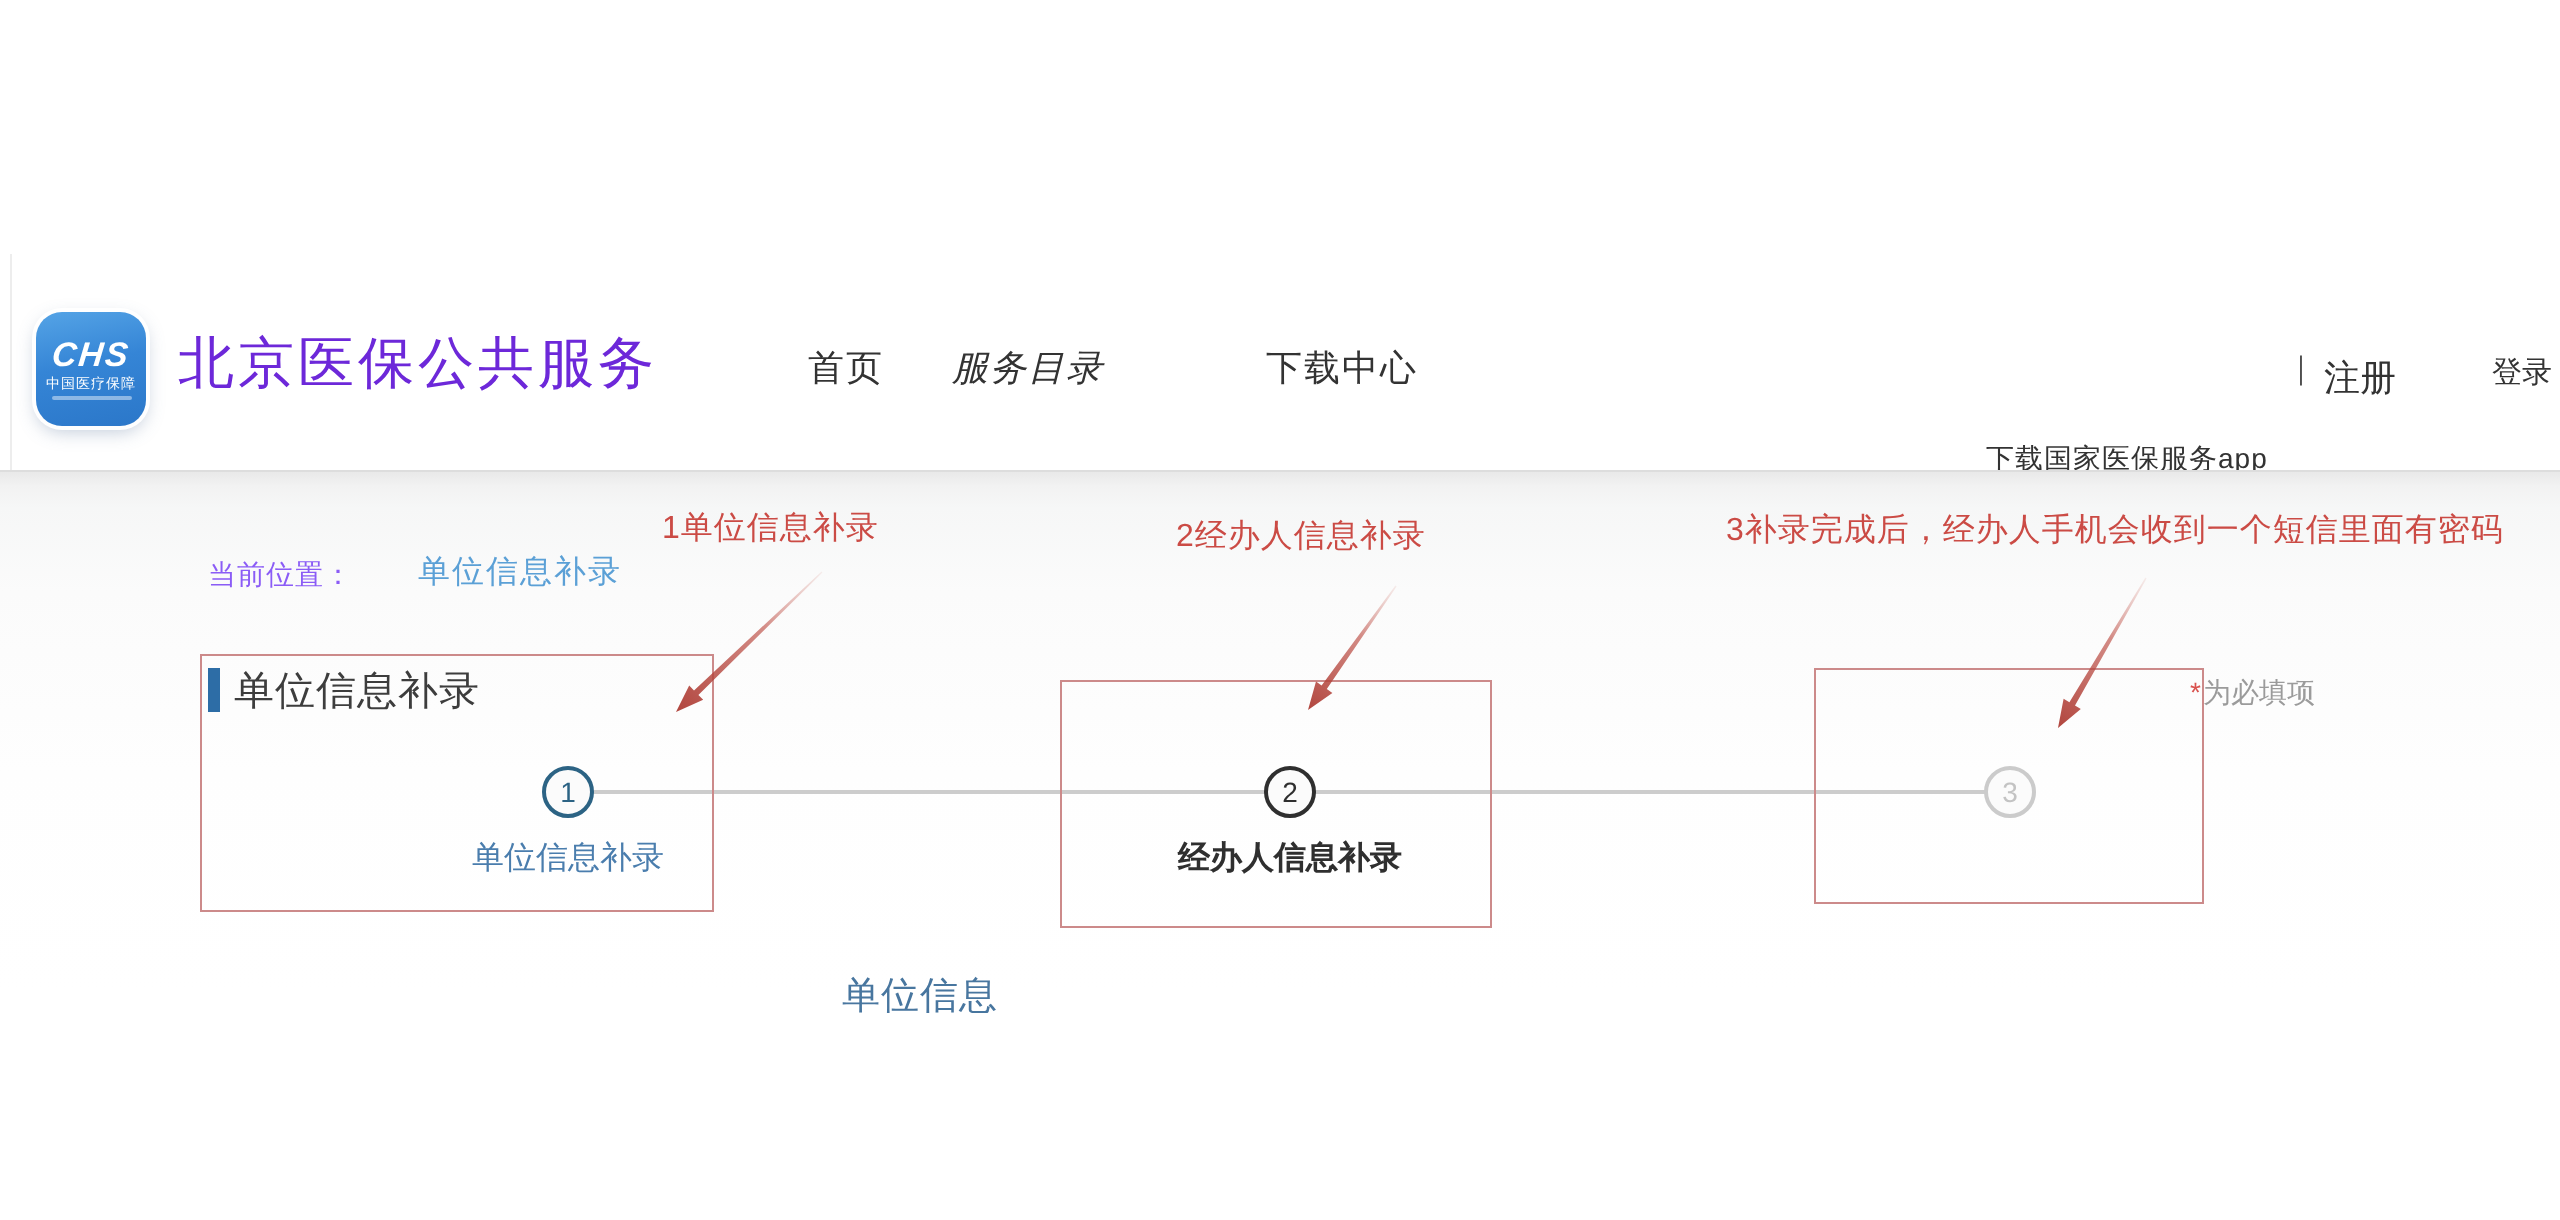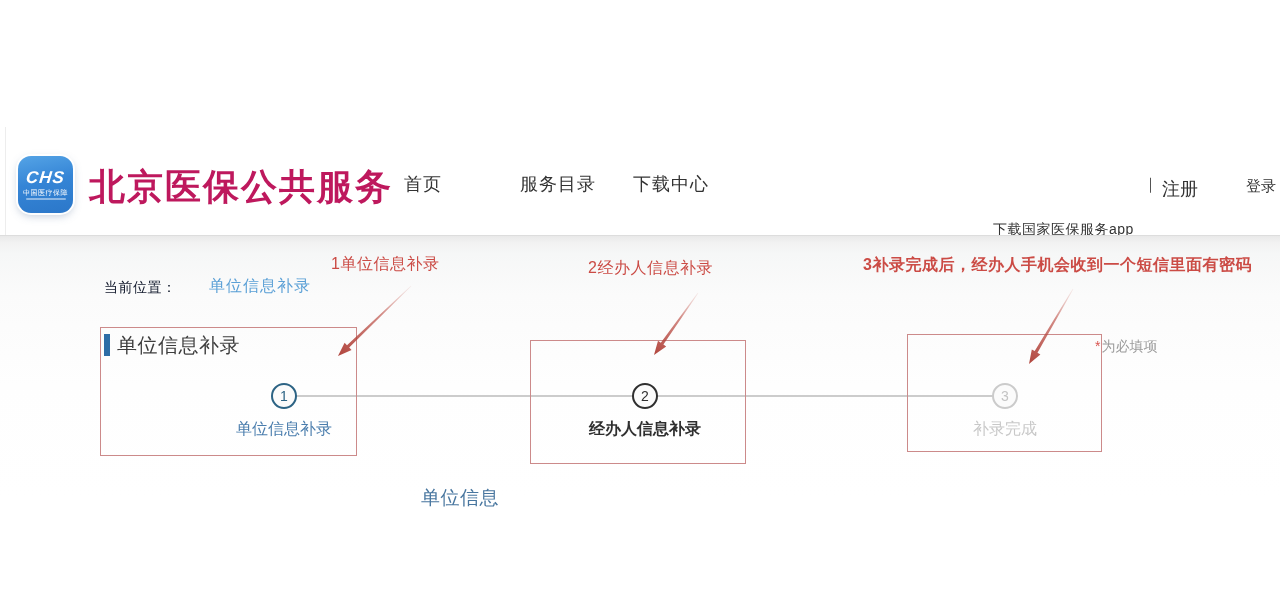--- a/index.html
+++ b/index.html
@@ -28,39 +28,39 @@
     display:block; margin-top:13px; color:#ffffff; font-size:17px; font-weight:bold;
     font-style:italic; letter-spacing:1px; transform:skewX(-6deg); line-height:1;
     font-family:"Liberation Sans", sans-serif;
   }
   #logo .logo-sub {
     display:block; margin-top:3px; color:#ffffff; font-size:7px; line-height:1;
     letter-spacing:.5px; white-space:nowrap;
   }
   #logo .logo-line { display:block; margin:2px auto 0; width:40px; height:2px; background:rgba(255,255,255,.45); border-radius:1px; }
   #site-title {
-    position:absolute; left:89px; top:163px; font-size:36px; font-weight:bold;
-    color:#be185d; letter-spacing:2px; white-space:nowrap; cursor:pointer;
+    position:absolute; left:89px; top:163px; font-size:28px; font-weight:normal;
+    color:#6d28d9; letter-spacing:2px; white-space:nowrap; cursor:pointer;
   }
   .nav-item { position:absolute; top:172px; font-size:18px; color:#333333; letter-spacing:1px; white-space:nowrap; cursor:pointer; }
   #nav-home    { left:404px; }
-  #nav-catalog { left:520px; }
+  #nav-catalog { left:476px;font-style:italic; }
   #nav-download{ left:633px; }
   .hdr-link { position:absolute; top:177px; font-size:14px; color:#333333; white-space:nowrap; cursor:pointer; }
   #link-app   { left:993px; letter-spacing:.5px;margin-top:44px; }
   #hdr-divider{ left:1143px; top:175px; color:#444444; font-size:15px; cursor:default; }
   #link-register { left:1162px; font-size:18px; }
   #link-login    { left:1226px; font-size:15px;margin-left:20px; }
   
   #band {
     position:absolute; left:0; top:235px; width:1280px; height:375px;
     border-top:1px solid #dddddd;
     background:linear-gradient(180deg,#e9e9e9 0px,#f2f2f2 7px,#f6f7f7 18px,#fbfbfb 60px,#fefefe 150px,#ffffff 260px);
   }
-  #breadcrumb-label { position:absolute; left:104px; top:279px; font-size:14px; color:#0f172a; letter-spacing:.5px; }
+  #breadcrumb-label { position:absolute; left:104px; top:279px; font-size:14px; color:#8b5cf6; letter-spacing:.5px; }
   #breadcrumb-current { position:absolute; left:209px; top:276px; font-size:16px; color:#5ba0d6; letter-spacing:1px; cursor:pointer; }
   
   #panel-title-bar { position:absolute; left:104px; top:334px; width:6px; height:22px; background:#2d6da6; }
   #panel-title { position:absolute; left:117px; top:332px; font-size:20px; color:#3d3d3d; letter-spacing:.5px; }
   
   #step-line { position:absolute; left:296px; top:395px; width:697px; height:2px; background:#cccccc; }
   .step-circle {
     position:absolute; top:383px; width:26px; height:26px; border-radius:50%;
     text-align:center; line-height:23px; font-size:14px; font-weight:500;
     background:#fbfbfb;
@@ -74,21 +74,21 @@
   #step3-label { left:925px; color:#c8c8c8; }
   
   #required-note { position:absolute; left:1095px; top:338px; font-size:14px; color:#9b9b9b; white-space:nowrap; }
   #required-note .req-star { color:#d9534f; margin-right:1px; }
   
   #section-label { position:absolute; left:421px; top:485px; font-size:19px; color:#48769f; letter-spacing:.5px; }
   
   .anno-text { position:absolute; font-size:16px; color:#cb4b45; white-space:nowrap; letter-spacing:.5px; }
   #anno-text-1 { left:331px; top:254px;text-align:right; }
   #anno-text-2 { left:588px; top:258px; }
-  #anno-text-3 { left:863px; top:255px;font-weight:bold; }
+  #anno-text-3 { left:863px; top:255px; }
   .anno-box { position:absolute; border:1px solid #cc8a8a; }
   #anno-box-1 { left:100px; top:327px; width:257px; height:129px; }
   #anno-box-2 { left:530px; top:340px; width:216px; height:124px; }
   #anno-box-3 { left:907px; top:334px; width:195px; height:118px; }
   #anno-arrows { position:absolute; left:0; top:0; width:1280px; height:610px; pointer-events:none; }
 </style>
 </head>
 <body>
 
 <div id="page">
@@ -119,21 +119,20 @@
 
   <div id="panel-title-bar"></div>
   <div id="panel-title">单位信息补录</div>
 
   <div id="step-line"></div>
   <div id="step1-circle" class="step-circle">1</div>
   <div id="step2-circle" class="step-circle">2</div>
   <div id="step3-circle" class="step-circle">3</div>
   <div id="step1-label" class="step-label">单位信息补录</div>
   <div id="step2-label" class="step-label">经办人信息补录</div>
-  <div id="step3-label" class="step-label">补录完成</div>
 
   <div id="required-note"><span class="req-star">*</span><span>为必填项</span></div>
 
   <div id="section-label">单位信息</div>
 
   <div id="anno-text-1" class="anno-text">1单位信息补录</div>
   <div id="anno-text-2" class="anno-text">2经办人信息补录</div>
   <div id="anno-text-3" class="anno-text">3补录完成后，经办人手机会收到一个短信里面有密码</div>
 
   <div id="anno-box-1" class="anno-box"></div>

